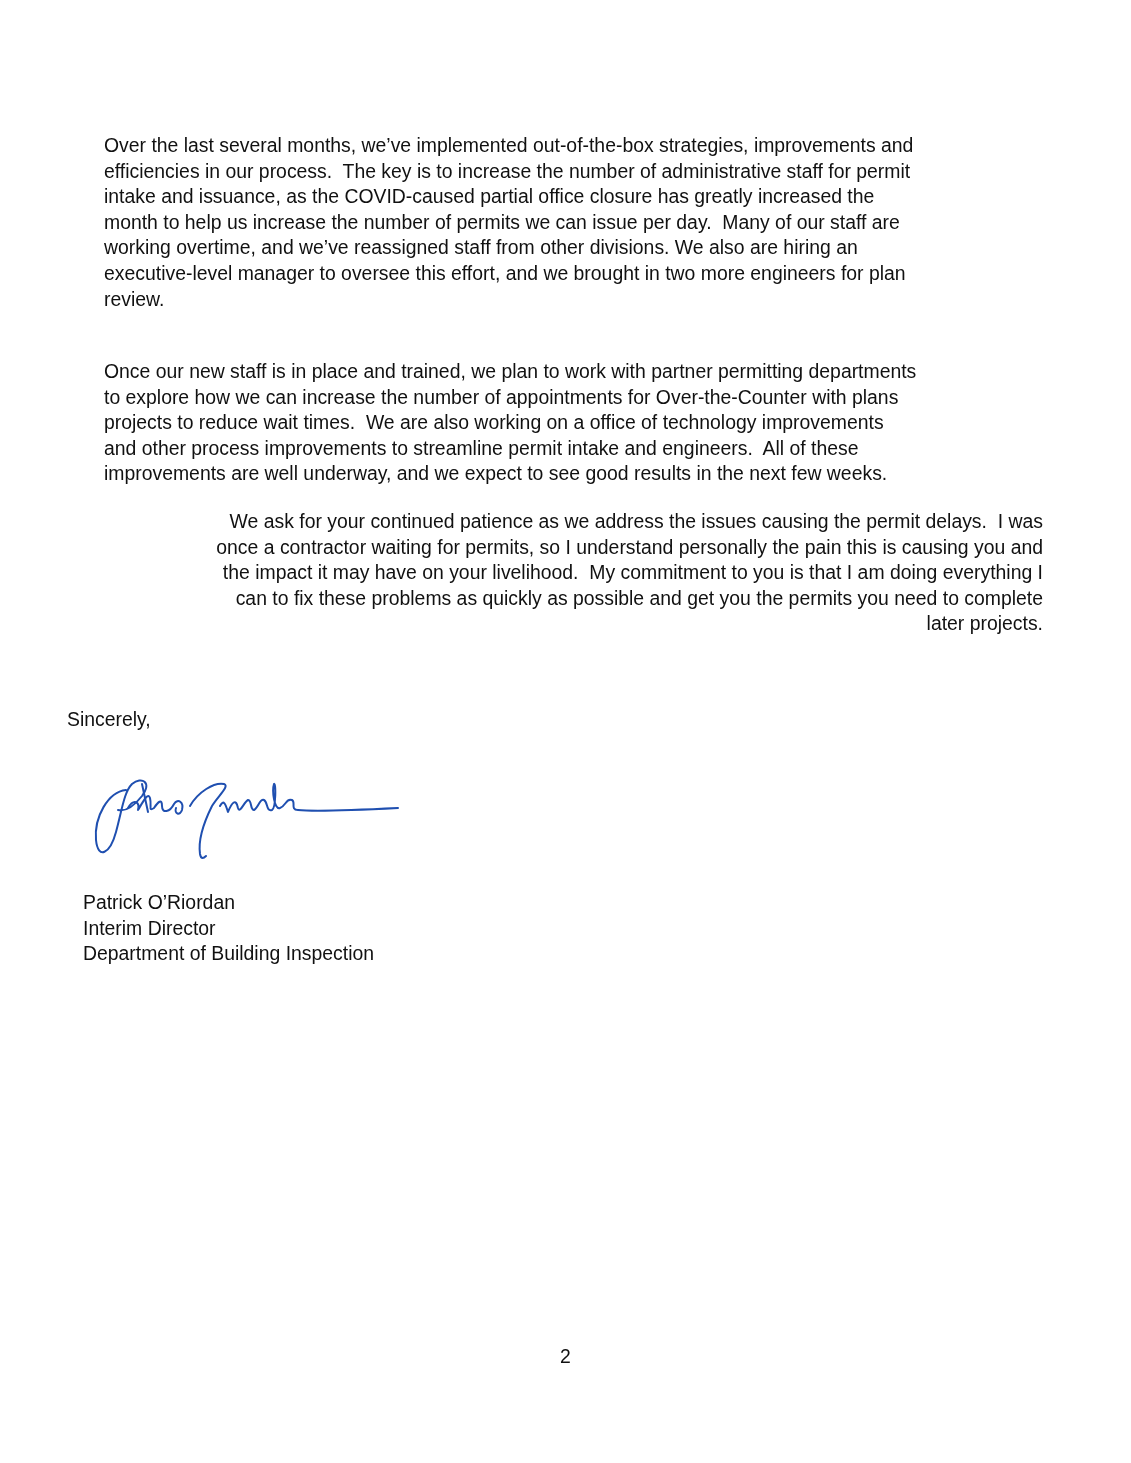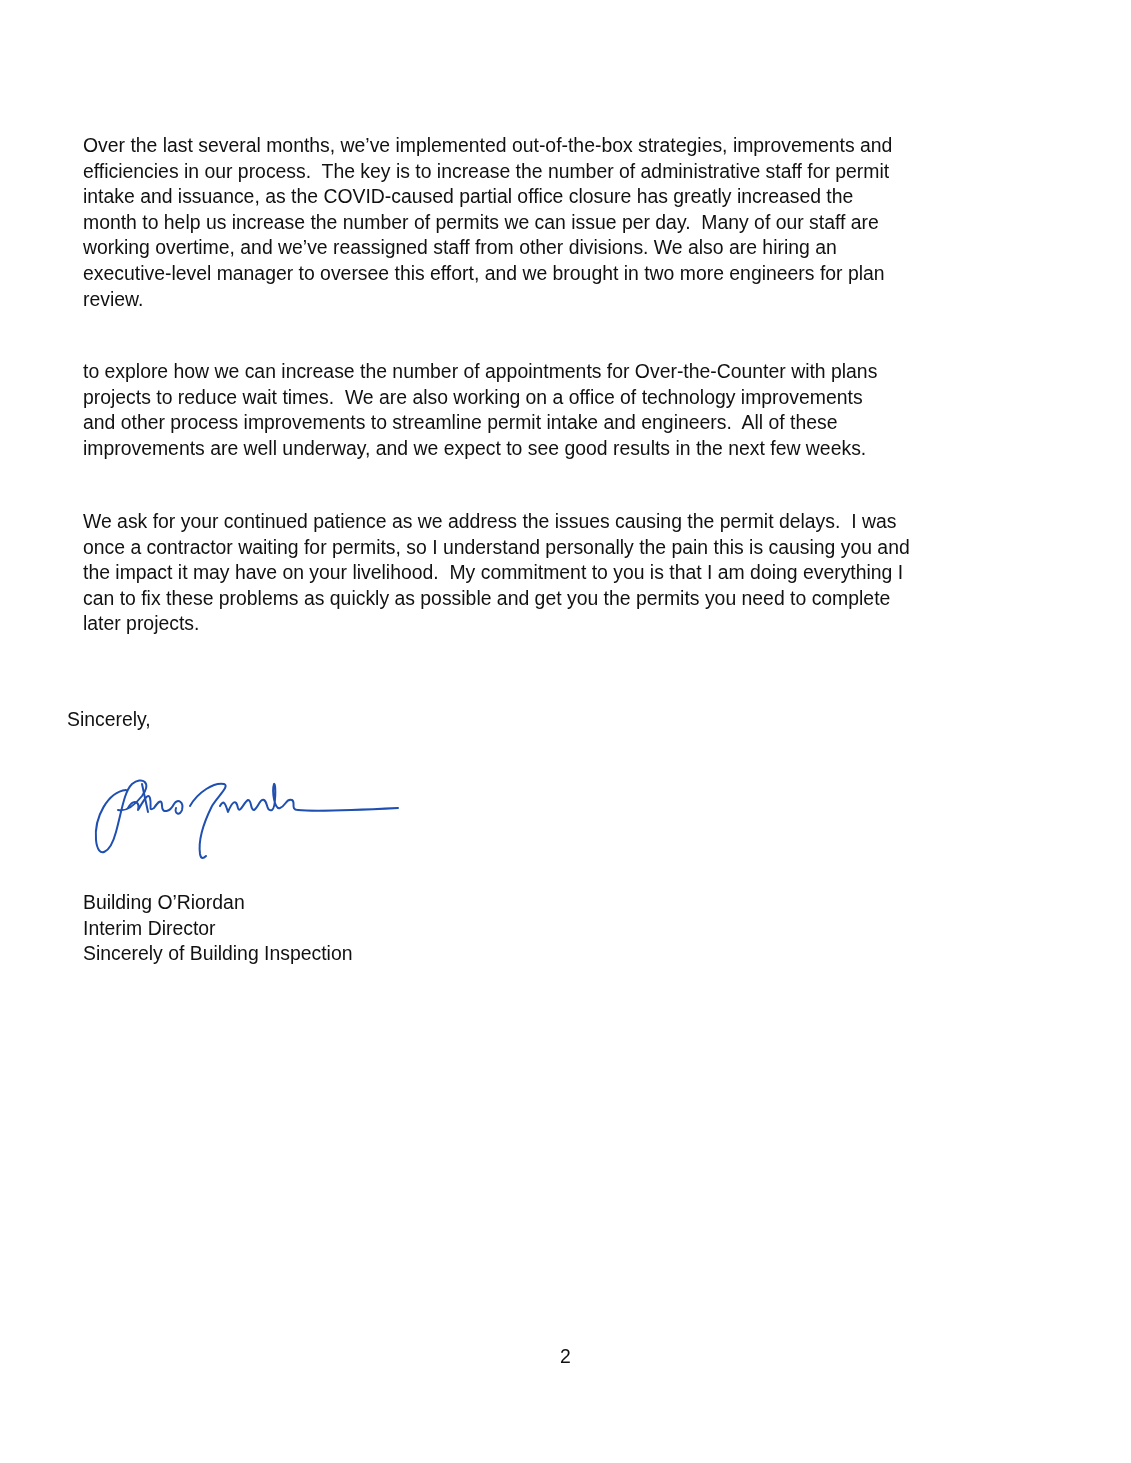--- a/index.html
+++ b/index.html
@@ -1,23 +1,23 @@
 <!DOCTYPE html>
 <html><head>
 <meta charset="utf-8">
 <style>
   html, body { margin: 0; padding: 0; background: #ffffff; }
   body { width: 1131px; height: 1463px; position: relative; overflow: hidden;
          font-family: "Liberation Sans", sans-serif; color: #111111; }
   .page { position: absolute; left: 0; top: 0; width: 1131px; height: 1463px; background: #fff; }
   .para { position: absolute; left: 83px; width: 960px; font-size: 19.4px; line-height: 25.6px; }
-  .line { display: block; white-space: pre; }
+  .line { display: block; white-space: pre; margin-left: 21px; }
   #p1 { top: 133px; }
   #p2 { top: 359px; }
-  #p3 { top: 509px; }
+  #p3 { top: 509px; text-align: right; }
   .closing { position: absolute; left: 67px; top: 707px; font-size: 19.4px; line-height: 25.6px; }
   .signature { position: absolute; left: 88px; top: 762px; width: 320px; height: 106px; }
   .sig-block { position: absolute; left: 83px; top: 890px; font-size: 19.4px; line-height: 25.6px; }
   .page-number { position: absolute; left: 0; width: 1131px; top: 1345px; text-align: center; font-size: 19.4px; }
 </style>
 </head>
 <body>
 
 <div class="page">
 
@@ -25,20 +25,21 @@
     <span class="line">Over the last several months, we’ve implemented out-of-the-box strategies, improvements and</span>
     <span class="line">efficiencies in our process.  The key is to increase the number of administrative staff for permit</span>
     <span class="line">intake and issuance, as the COVID-caused partial office closure has greatly increased the</span>
     <span class="line">month to help us increase the number of permits we can issue per day.  Many of our staff are</span>
     <span class="line">working overtime, and we’ve reassigned staff from other divisions. We also are hiring an</span>
     <span class="line">executive-level manager to oversee this effort, and we brought in two more engineers for plan</span>
     <span class="line">review.</span>
   </div>
 
   <div class="para" id="p2">
+    <span class="line">Once our new staff is in place and trained, we plan to work with partner permitting departments</span>
     <span class="line">to explore how we can increase the number of appointments for Over-the-Counter with plans</span>
     <span class="line">projects to reduce wait times.  We are also working on a office of technology improvements</span>
     <span class="line">and other process improvements to streamline permit intake and engineers.  All of these</span>
     <span class="line">improvements are well underway, and we expect to see good results in the next few weeks.</span>
   </div>
 
   <div class="para" id="p3">
     <span class="line">We ask for your continued patience as we address the issues causing the permit delays.  I was</span>
     <span class="line">once a contractor waiting for permits, so I understand personally the pain this is causing you and</span>
     <span class="line">the impact it may have on your livelihood.  My commitment to you is that I am doing everything I</span>
@@ -55,20 +56,20 @@
 
       <path d="M40 46 C 46 36, 52 40, 50 48 C 56 38, 60 30, 62 36 C 64 44, 60 50, 66 46 C 70 40, 74 36, 74 44 C 74 52, 82 50, 86 42 C 90 36, 96 40, 94 48 C 92 54, 86 52, 88 46"></path>
       <path d="M54 22 L 60 50"></path>
 
       <path d="M102 44 C 110 30, 126 20, 136 22 C 142 24, 130 34, 124 44 C 116 60, 110 78, 112 92 C 113 98, 116 96, 118 94"></path>
       <path d="M132 44 C 136 36, 138 44, 140 50 C 144 40, 148 36, 150 46 C 152 52, 156 40, 160 38 C 164 38, 162 48, 166 48 C 170 46, 172 36, 176 38 C 180 40, 178 50, 184 48 C 188 46, 188 20, 186 22 C 184 28, 186 48, 192 46 C 198 44, 198 36, 204 38 C 208 40, 202 48, 210 48 C 230 50, 270 48, 310 46"></path>
     </svg>
   </div>
 
   <div class="sig-block">
-    <div>Building O’Riordan</div>
+    <div>Patrick O’Riordan</div>
     <div>Interim Director</div>
-    <div>Sincerely of Building Inspection</div>
+    <div>Department of Building Inspection</div>
   </div>
 
   <div class="page-number">2</div>
 
 </div>
 
 </body></html>

